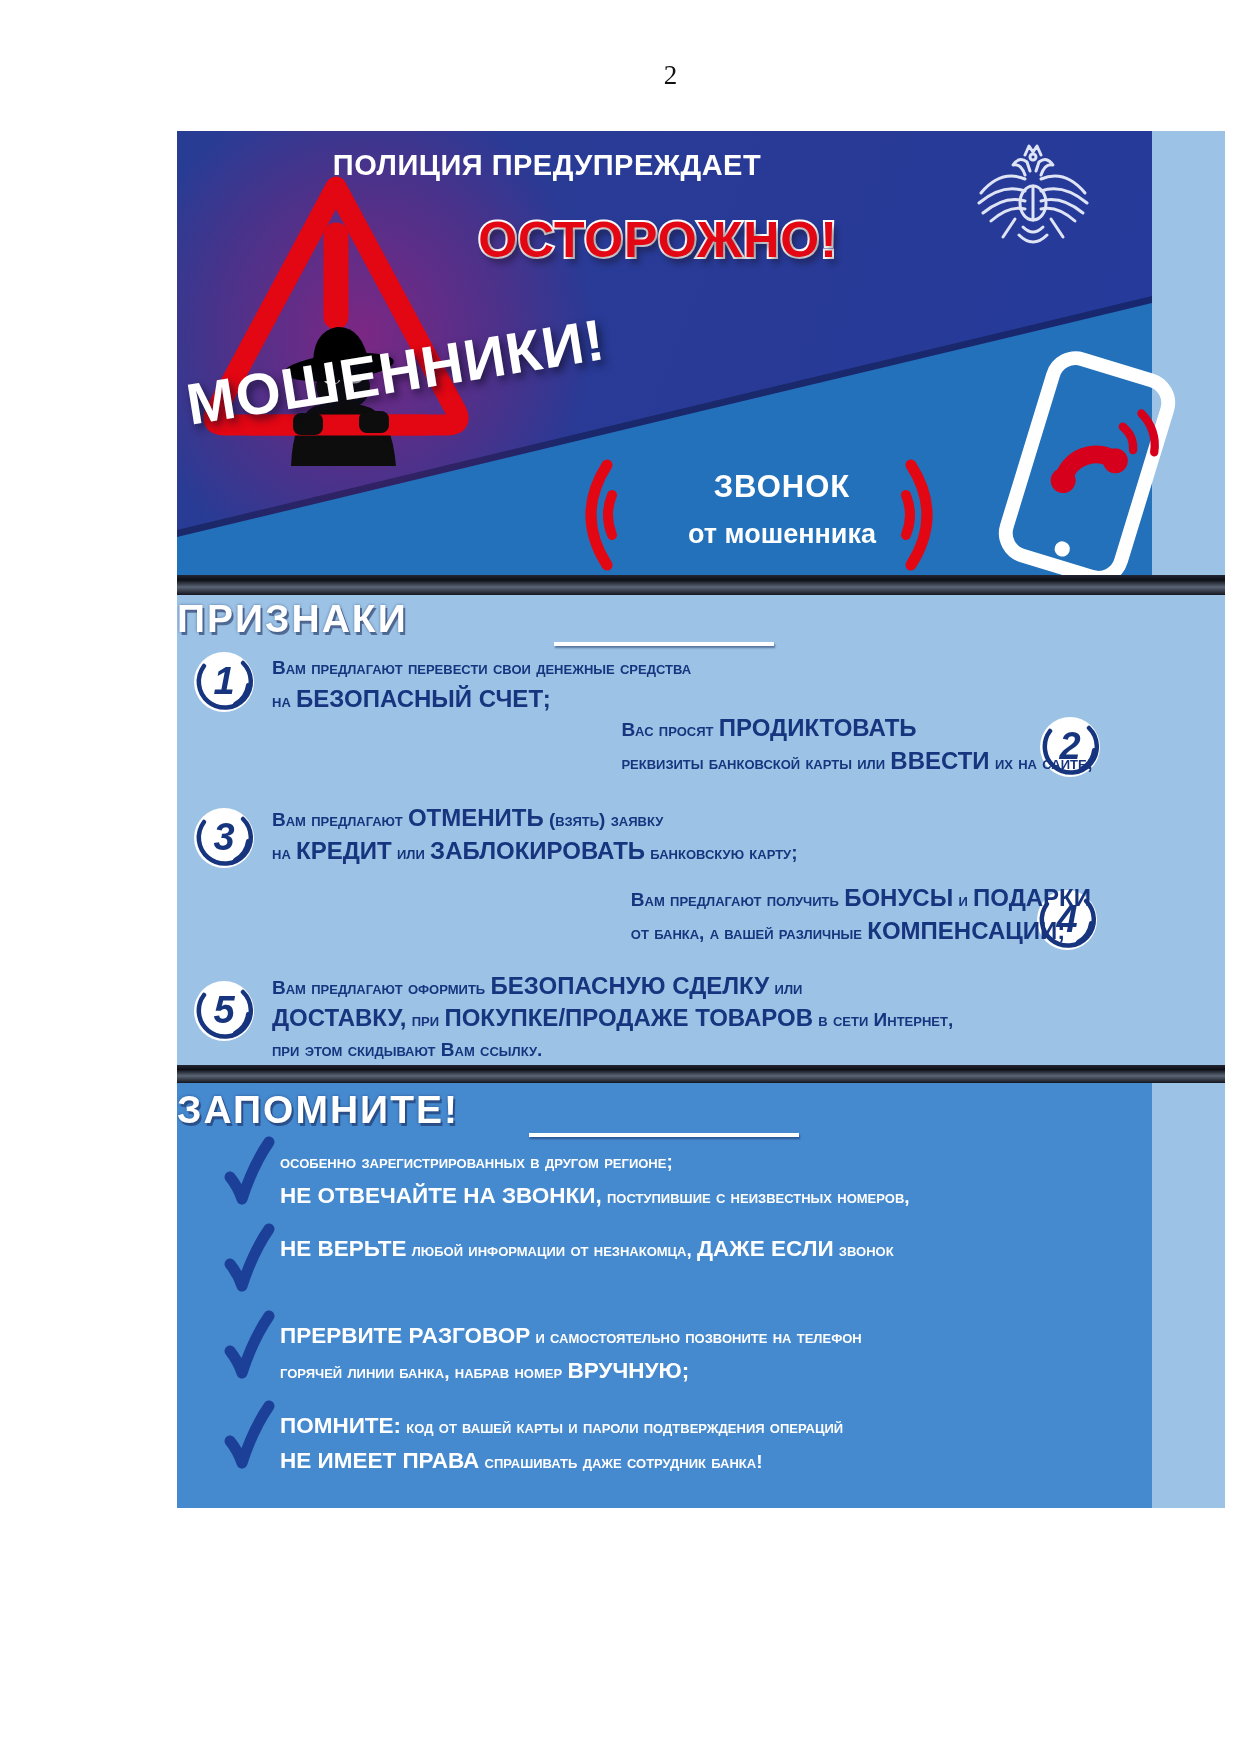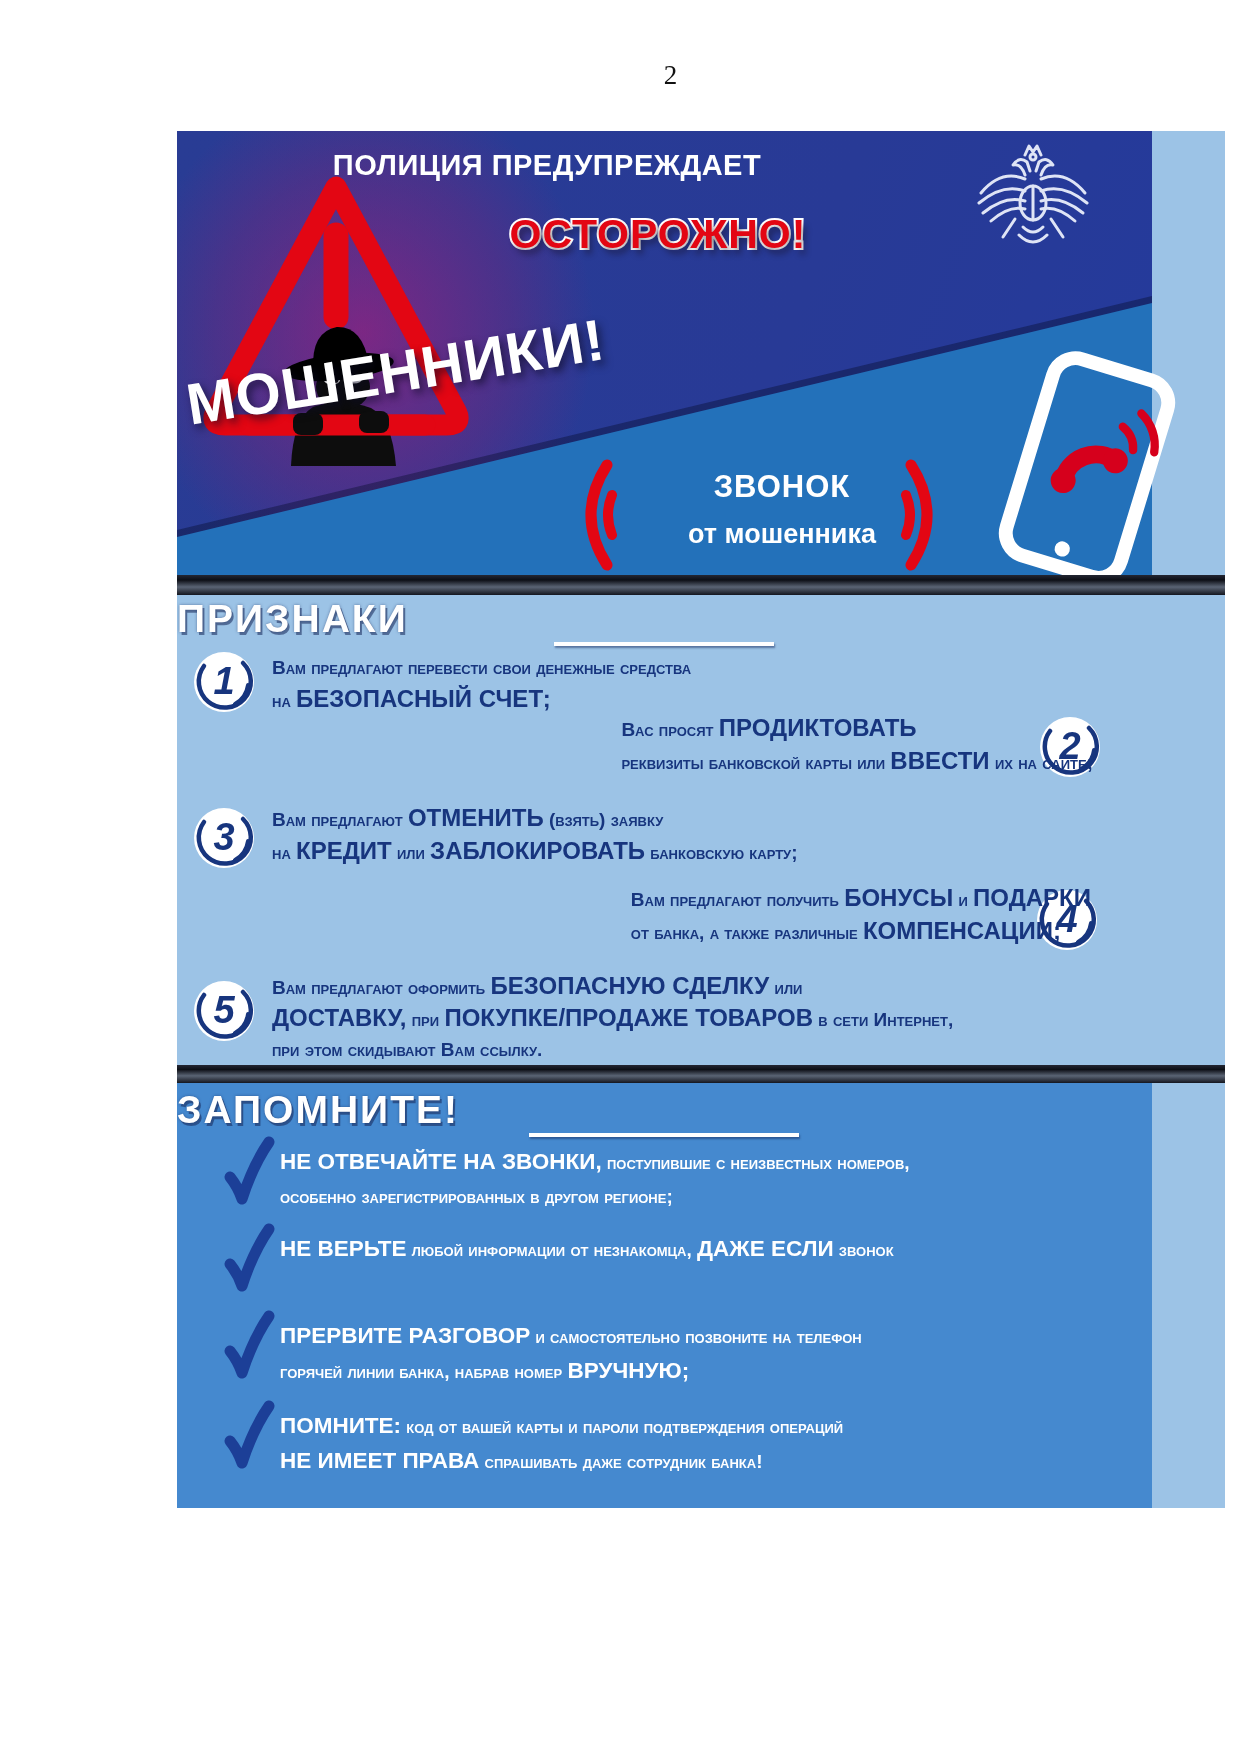--- a/index.html
+++ b/index.html
@@ -24,21 +24,21 @@
     background:radial-gradient(ellipse at 48% 46%, rgba(205,20,115,.50) 0%, rgba(165,25,110,.26) 45%, rgba(165,25,110,0) 70%);}
   .hero-wedge{position:absolute;left:0;top:0;width:975px;height:444px;background:var(--mid_blue);
     clip-path:polygon(0 406px,975px 172px,975px 444px,0 444px);}
   .hero-wedge-edge{position:absolute;left:0;top:0;width:975px;height:444px;background:rgba(5,10,40,.38);
     clip-path:polygon(0 399px,975px 165px,975px 174px,0 408px);}
   .police-header{position:absolute;left:150px;top:18px;width:440px;text-align:center;
     color:#fff;font-size:29px;font-weight:bold;letter-spacing:.5px;}
   .eagle{position:absolute;left:796px;top:8px;width:120px;height:124px;}
   .triangle-wrap{position:absolute;left:14px;top:30px;width:290px;height:305px;}
   .caution{position:absolute;left:196px;top:80px;width:570px;text-align:center;
-    font-size:41px;font-weight:bold;color:var(--red);letter-spacing:1px;
+    font-size:50px;font-weight:bold;color:var(--red);letter-spacing:1px;
     -webkit-text-stroke:4px #ffffff;paint-order:stroke fill;
     text-shadow:4px 6px 6px rgba(20,10,20,.45);}
   .scammers{position:absolute;left:10px;top:240px;width:530px;
     font-size:58px;font-weight:bold;color:#fff;letter-spacing:1px;
     transform:rotate(-9deg);transform-origin:0 50%;
     text-shadow:3px 5px 8px rgba(10,10,35,.65);}
   .call-block{position:absolute;left:450px;top:338px;width:310px;text-align:center;
     color:#fff;font-weight:bold;}
   .call-line1{font-size:31px;letter-spacing:1px;}
   .call-line2{font-size:27px;margin-top:14px;}
@@ -242,21 +242,21 @@
   <div class="badge" id="b4">
     <svg width="62" height="62" viewBox="0 0 62 62">
         <circle cx="31" cy="31" r="30" fill="#fff"></circle>
         <path d="M50 12 A26 26 0 1 1 11 15" fill="none" stroke="#17357e" stroke-width="4.5" stroke-linecap="round"></path>
         <path d="M55 34 A26 26 0 0 1 42 53" fill="none" stroke="#17357e" stroke-width="4" stroke-linecap="round"></path>
       </svg>
     <span class="num">4</span>
   </div>
   <div class="sign-text" id="it4">
       <div class="tline"><span class="norm">Вам предлагают получить </span><span class="strong">БОНУСЫ</span><span class="norm"> и </span><span class="strong">ПОДАРКИ</span></div>
-      <div class="tline"><span class="norm">от банка, а также различные </span><span class="strong">КОМПЕНСАЦИИ;</span></div>
+      <div class="tline"><span class="norm">от банка, а вашей различные </span><span class="strong">КОМПЕНСАЦИИ;</span></div>
     </div>
 
   <div class="badge" id="b5">
     <svg width="62" height="62" viewBox="0 0 62 62">
         <circle cx="31" cy="31" r="30" fill="#fff"></circle>
         <path d="M50 12 A26 26 0 1 1 11 15" fill="none" stroke="#17357e" stroke-width="4.5" stroke-linecap="round"></path>
         <path d="M55 34 A26 26 0 0 1 42 53" fill="none" stroke="#17357e" stroke-width="4" stroke-linecap="round"></path>
       </svg>
     <span class="num">5</span>
   </div>
@@ -269,22 +269,22 @@
   <div class="zapomnite"></div>
   <div class="sec-title" id="zapomnite-title">ЗАПОМНИТЕ!</div>
   <div class="sec-underline" id="zapomnite-underline"></div>
 
   <div class="checkmark" id="cm1">
     <svg width="52" height="76" viewBox="0 0 52 76">
         <path d="M7 42 Q15 52 19 64 Q30 30 46 7" fill="none" stroke="#1c3f97" stroke-width="11" stroke-linecap="round" stroke-linejoin="round"></path>
       </svg>
   </div>
   <div class="advice" id="ad1">
+      <div class="tline"><span class="norm">особенно зарегистрированных в другом регионе;</span></div>
       <div class="tline"><span class="strong">НЕ ОТВЕЧАЙТЕ НА ЗВОНКИ,</span><span class="norm"> поступившие с неизвестных номеров,</span></div>
-      <div class="tline"><span class="norm">особенно зарегистрированных в другом регионе;</span></div>
     </div>
 
   <div class="checkmark" id="cm2">
     <svg width="52" height="76" viewBox="0 0 52 76">
         <path d="M7 42 Q15 52 19 64 Q30 30 46 7" fill="none" stroke="#1c3f97" stroke-width="11" stroke-linecap="round" stroke-linejoin="round"></path>
       </svg>
   </div>
   <div class="advice" id="ad2">
       <div class="tline"><span class="strong">НЕ ВЕРЬТЕ</span><span class="norm"> любой информации от незнакомца, </span><span class="strong">ДАЖЕ ЕСЛИ</span><span class="norm"> звонок</span></div>
     </div>

